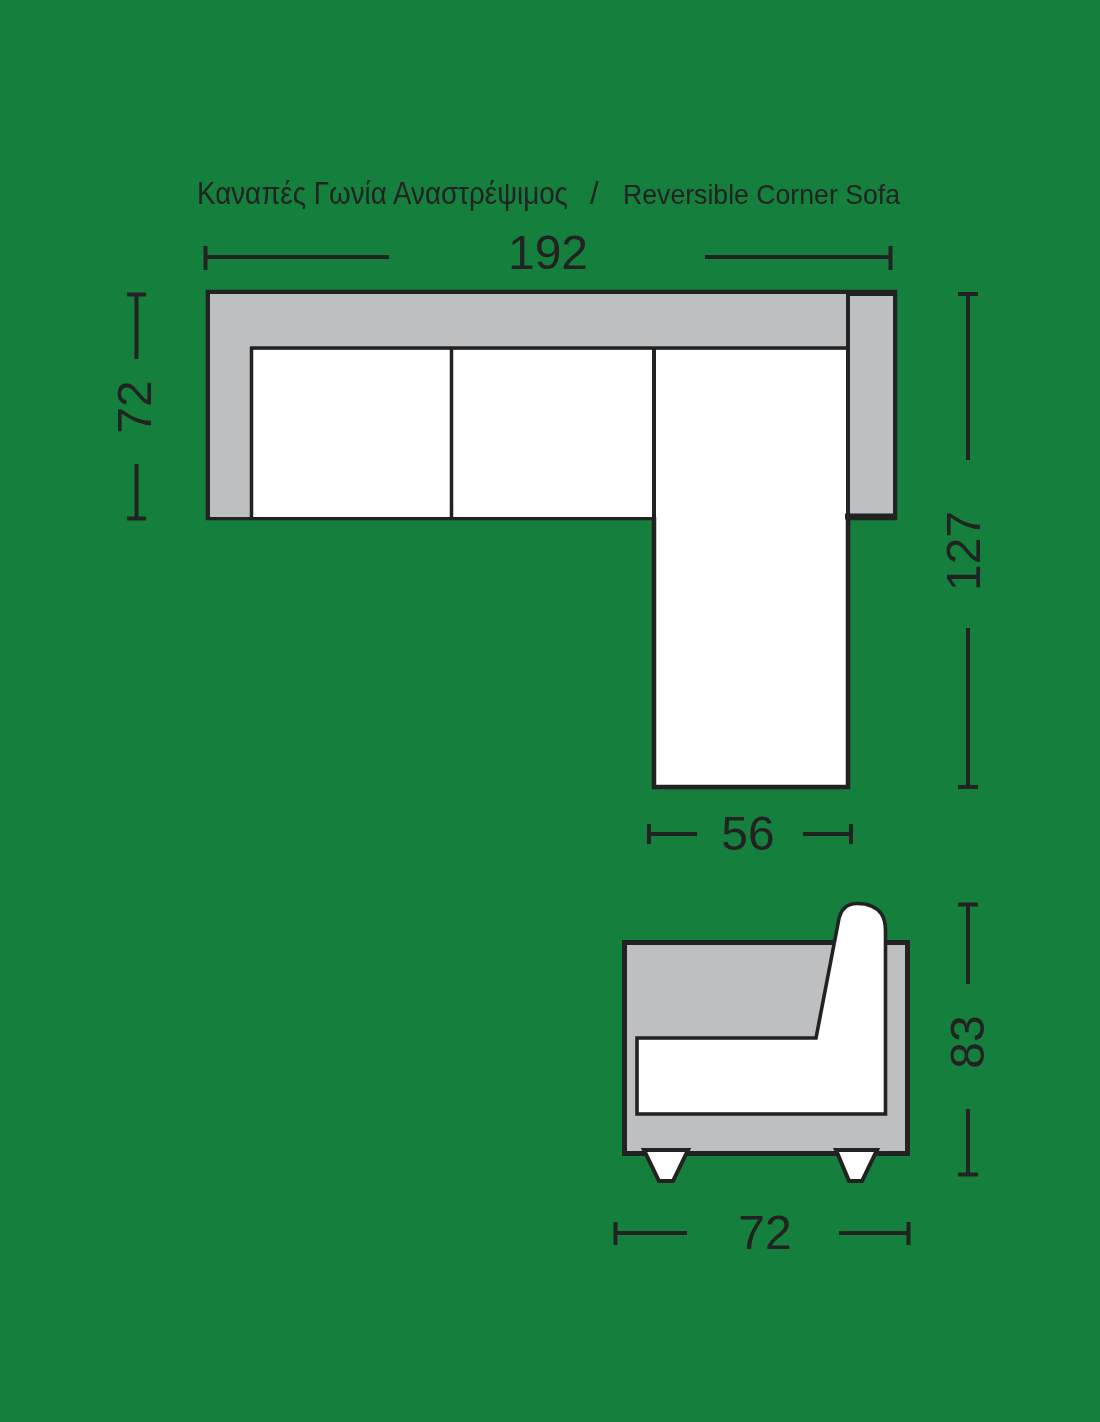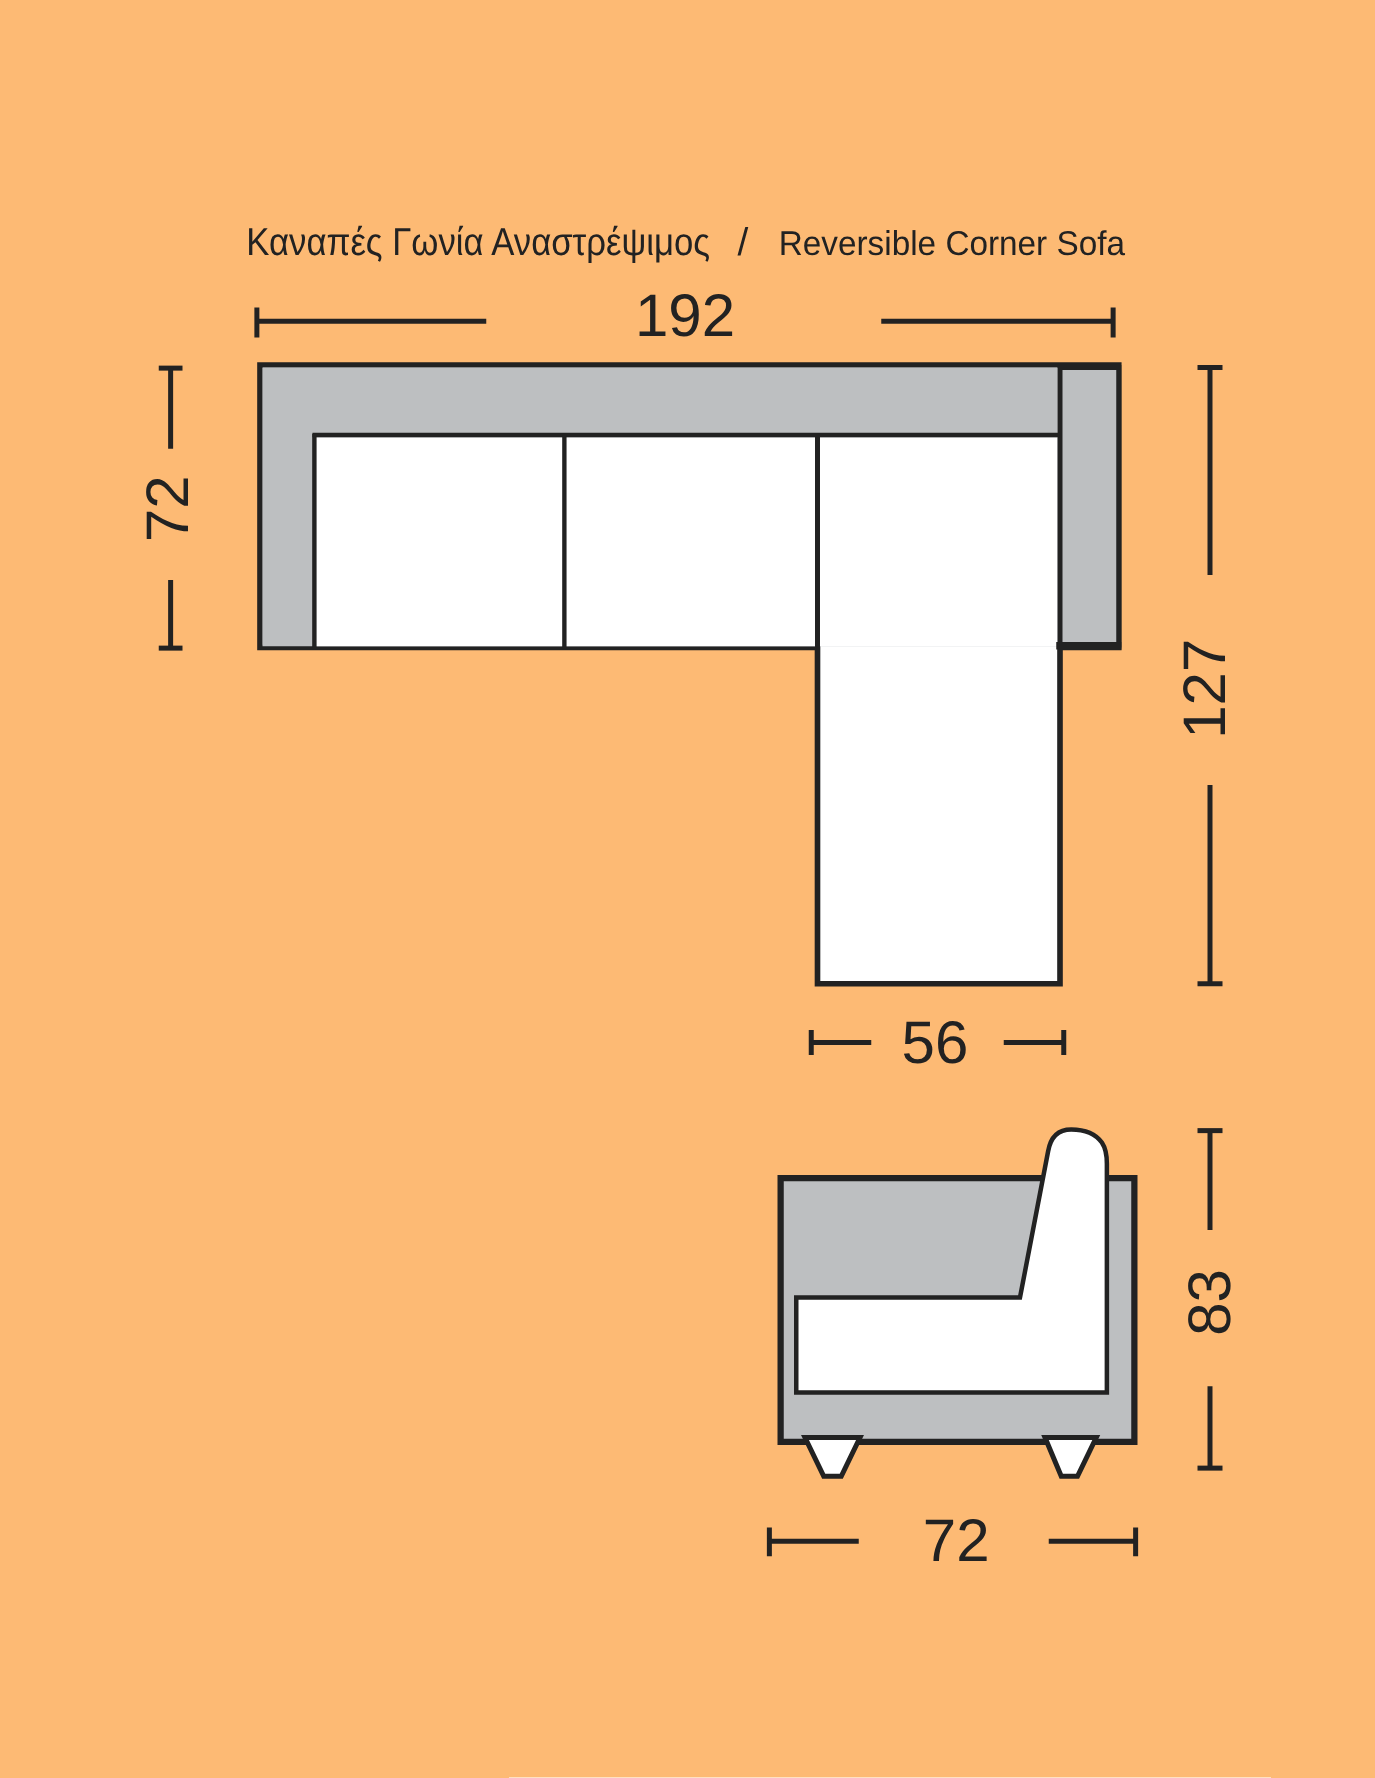--- a/index.html
+++ b/index.html
@@ -1,16 +1,16 @@
 <!DOCTYPE html>
 <html><head>
 <meta charset="utf-8">
 <style>
   html,body{margin:0;padding:0;background:#ffffff;}
-  #page{position:relative;width:1100px;height:1422px;background:#fdba74;overflow:hidden;}
+  #page{position:relative;width:1100px;height:1422px;background:#15803d;overflow:hidden;}
   svg{position:absolute;left:0;top:0;}
   text{font-family:"Liberation Sans", sans-serif;fill:#222222;}
 </style>
 </head>
 <body>
 <div id="page">
 <svg width="1100" height="1422" viewBox="0 0 1100 1422">
 
   <text x="197" y="204" font-size="31" textLength="371" lengthAdjust="spacingAndGlyphs">Καναπές Γωνία Αναστρέψιμος</text>
 

